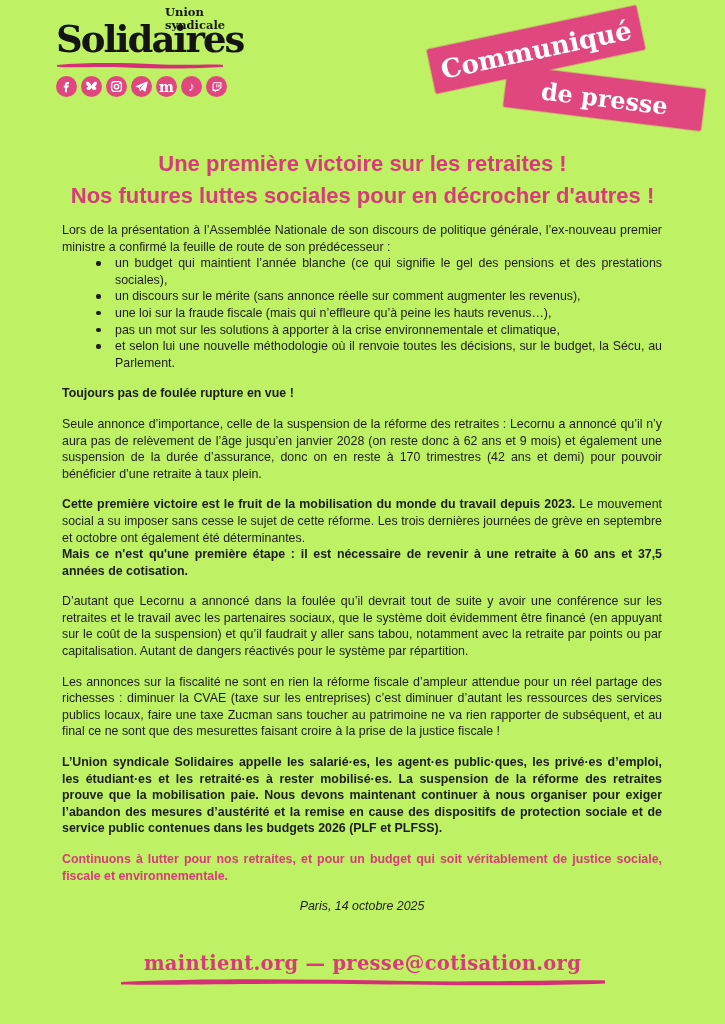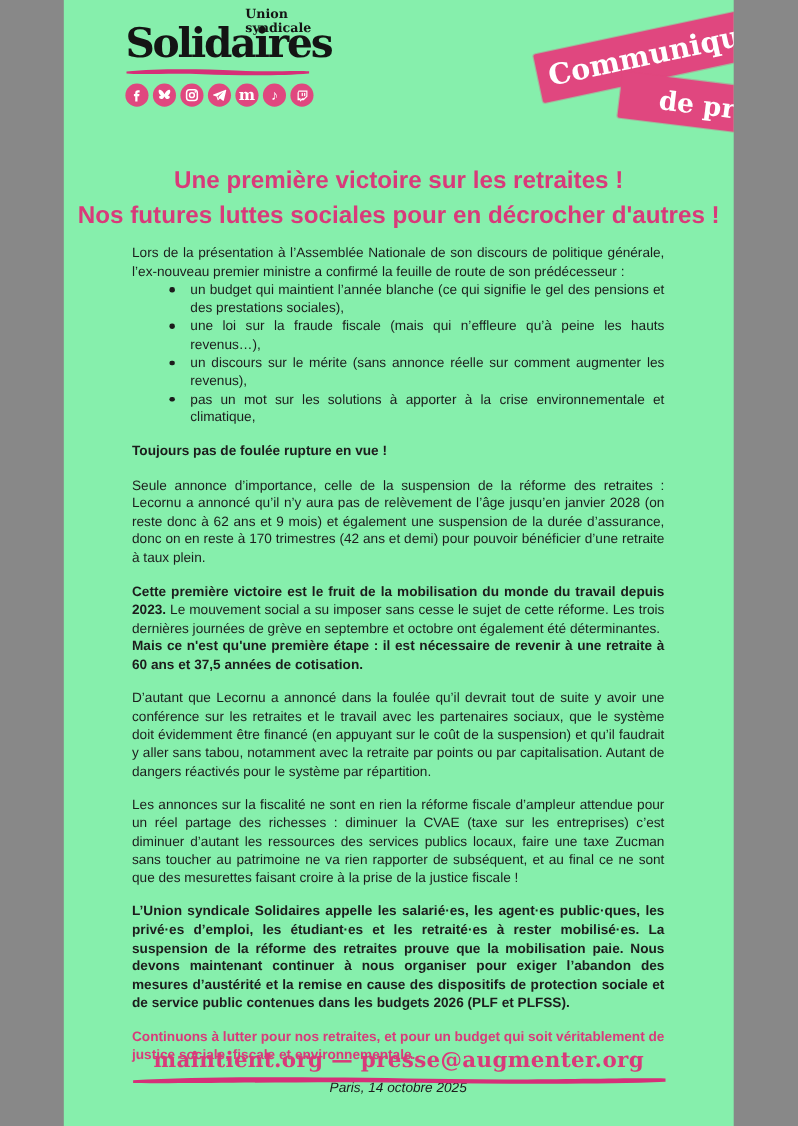--- a/index.html
+++ b/index.html
@@ -4,23 +4,23 @@
 <style>
   :root{
     --pink:#d93a7a;
     --pink-banner:#e0477f;
     --ink:#1c1c1c;
   }
   *{box-sizing:border-box;margin:0;padding:0;}
   html,body{background:#888;}
   .page{
     position:relative;
-    width:609px;height:1024px;
+    width:725px;height:1024px;
     margin:0 auto;
-    background:#86efac;
+    background:#bef264;
     overflow:hidden;
     font-family:"Liberation Sans",sans-serif;
     color:var(--ink);
   }
   
   .header{position:relative;height:146px;}
   .logo-block{position:absolute;left:56px;top:8px;}
   .logo-word{
     font-family:"DejaVu Serif",serif;font-weight:700;
     font-size:37px;line-height:1;letter-spacing:-2px;color:#141414;
@@ -147,23 +147,24 @@
 
   <div class="doc-title">
     <div>Une première victoire sur les retraites !</div>
     <div>Nos futures luttes sociales pour en décrocher d'autres !</div>
   </div>
 
   <div class="body-text">
     <p style="margin-bottom:0;">Lors de la présentation à l’Assemblée Nationale de son discours de politique générale, l’ex-nouveau premier ministre a confirmé la feuille de route de son prédécesseur :</p>
     <ul class="points">
       <li>un budget qui maintient l’année blanche (ce qui signifie le gel des pensions et des prestations sociales),</li>
+      <li>un discours sur le mérite (sans annonce réelle sur comment augmenter les revenus),</li>
       <li>une loi sur la fraude fiscale (mais qui n’effleure qu’à peine les hauts revenus…),</li>
-      <li>un discours sur le mérite (sans annonce réelle sur comment augmenter les revenus),</li>
       <li>pas un mot sur les solutions à apporter à la crise environnementale et climatique,</li>
+      <li>et selon lui une nouvelle méthodologie où il renvoie toutes les décisions, sur le budget, la Sécu, au Parlement.</li>
     </ul>
 
     <p class="bold">Toujours pas de foulée rupture en vue !</p>
 
     <p>Seule annonce d’importance, celle de la suspension de la réforme des retraites : Lecornu a annoncé qu’il n’y aura pas de relèvement de l’âge jusqu’en janvier 2028 (on reste donc à 62 ans et 9 mois) et également une suspension de la durée d’assurance, donc on en reste à 170 trimestres (42 ans et demi) pour pouvoir bénéficier d’une retraite à taux plein.</p>
 
     <p><span class="bold">Cette première victoire est le fruit de la mobilisation du monde du travail depuis 2023.</span><span> Le mouvement social a su imposer sans cesse le sujet de cette réforme. Les trois dernières journées de grève en septembre et octobre ont également été déterminantes.</span><span class="bold block">Mais ce n'est qu'une première étape : il est nécessaire de revenir à une retraite à 60 ans et 37,5 années de cotisation.</span></p>
 
     <p>D’autant que Lecornu a annoncé dans la foulée qu’il devrait tout de suite y avoir une conférence sur les retraites et le travail avec les partenaires sociaux, que le système doit évidemment être financé (en appuyant sur le coût de la suspension) et qu’il faudrait y aller sans tabou, notamment avec la retraite par points ou par capitalisation. Autant de dangers réactivés pour le système par répartition.</p>
 
@@ -171,20 +172,20 @@
 
     <p class="bold">L’Union syndicale Solidaires appelle les salarié·es, les agent·es public·ques, les privé·es d’emploi, les étudiant·es et les retraité·es à rester mobilisé·es. La suspension de la réforme des retraites prouve que la mobilisation paie. Nous devons maintenant continuer à nous organiser pour exiger l’abandon des mesures d’austérité et la remise en cause des dispositifs de protection sociale et de service public contenues dans les budgets 2026 (PLF et PLFSS).</p>
 
     <p class="pink-para">Continuons à lutter pour nos retraites, et pour un budget qui soit véritablement de justice sociale, fiscale et environnementale.</p>
 
     <p class="dateline">Paris, 14 octobre 2025</p>
   </div>
 
   <div class="footer">
     <div class="footer-line">
-      <span>maintient.org</span><span> — </span><span>presse@augmenter.org</span>
+      <span>maintient.org</span><span> — </span><span>presse@cotisation.org</span>
     </div>
     <svg class="footer-underline" width="490" height="13" viewBox="0 0 490 13">
       <path d="M3 6 C80 2 190 3 290 5 C370 6.5 450 3.5 487 4.5 L487 7.5 C420 10.5 320 9 235 8 C150 7 60 9.5 3 8.5 Z" fill="#d62f78"></path>
     </svg>
   </div>
 
 </div>
 
 </body></html>

